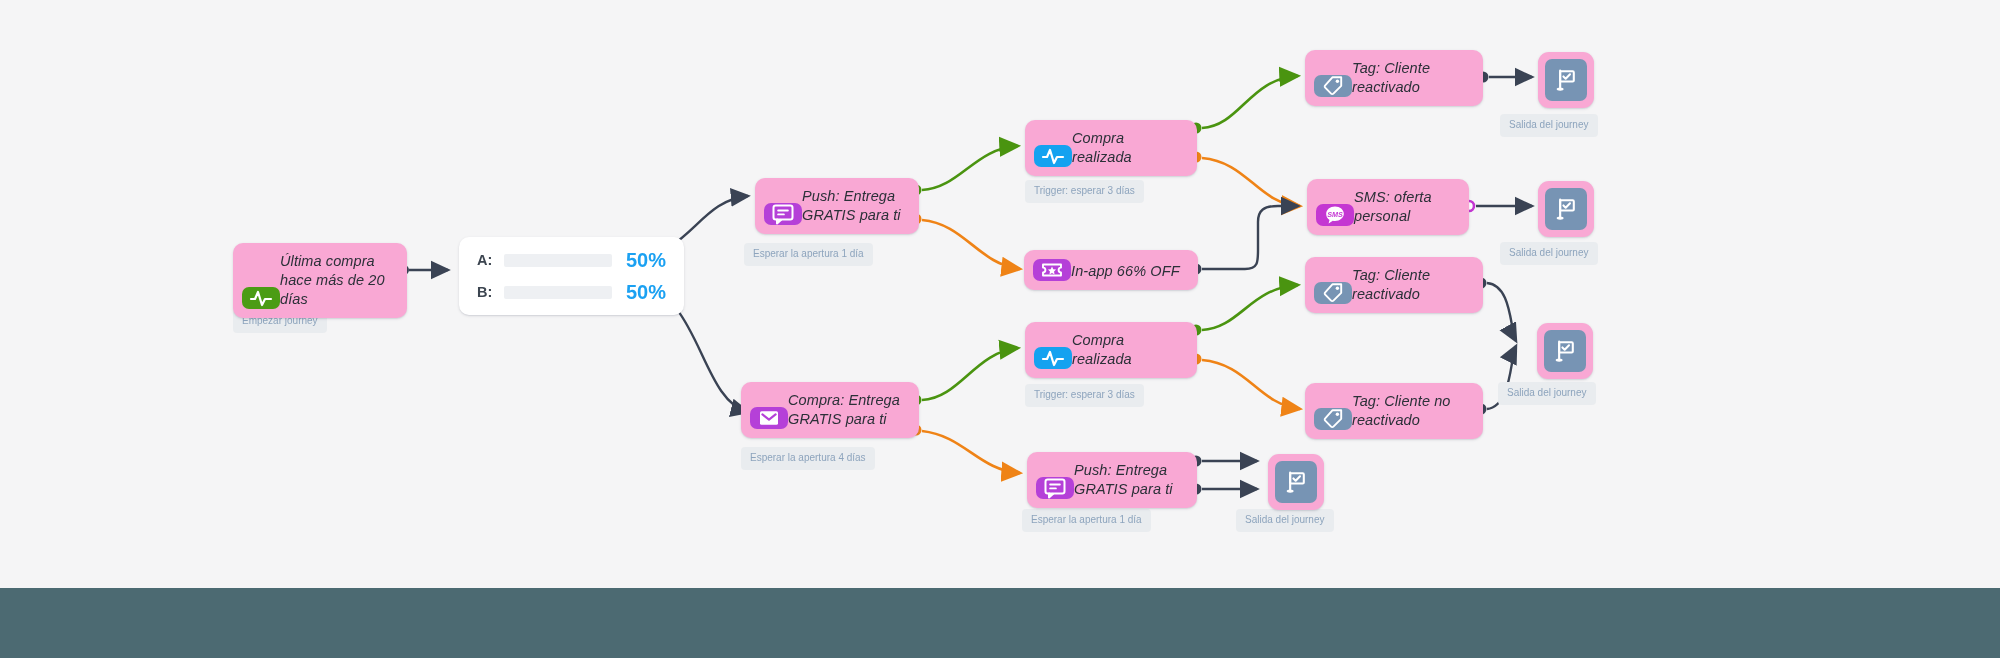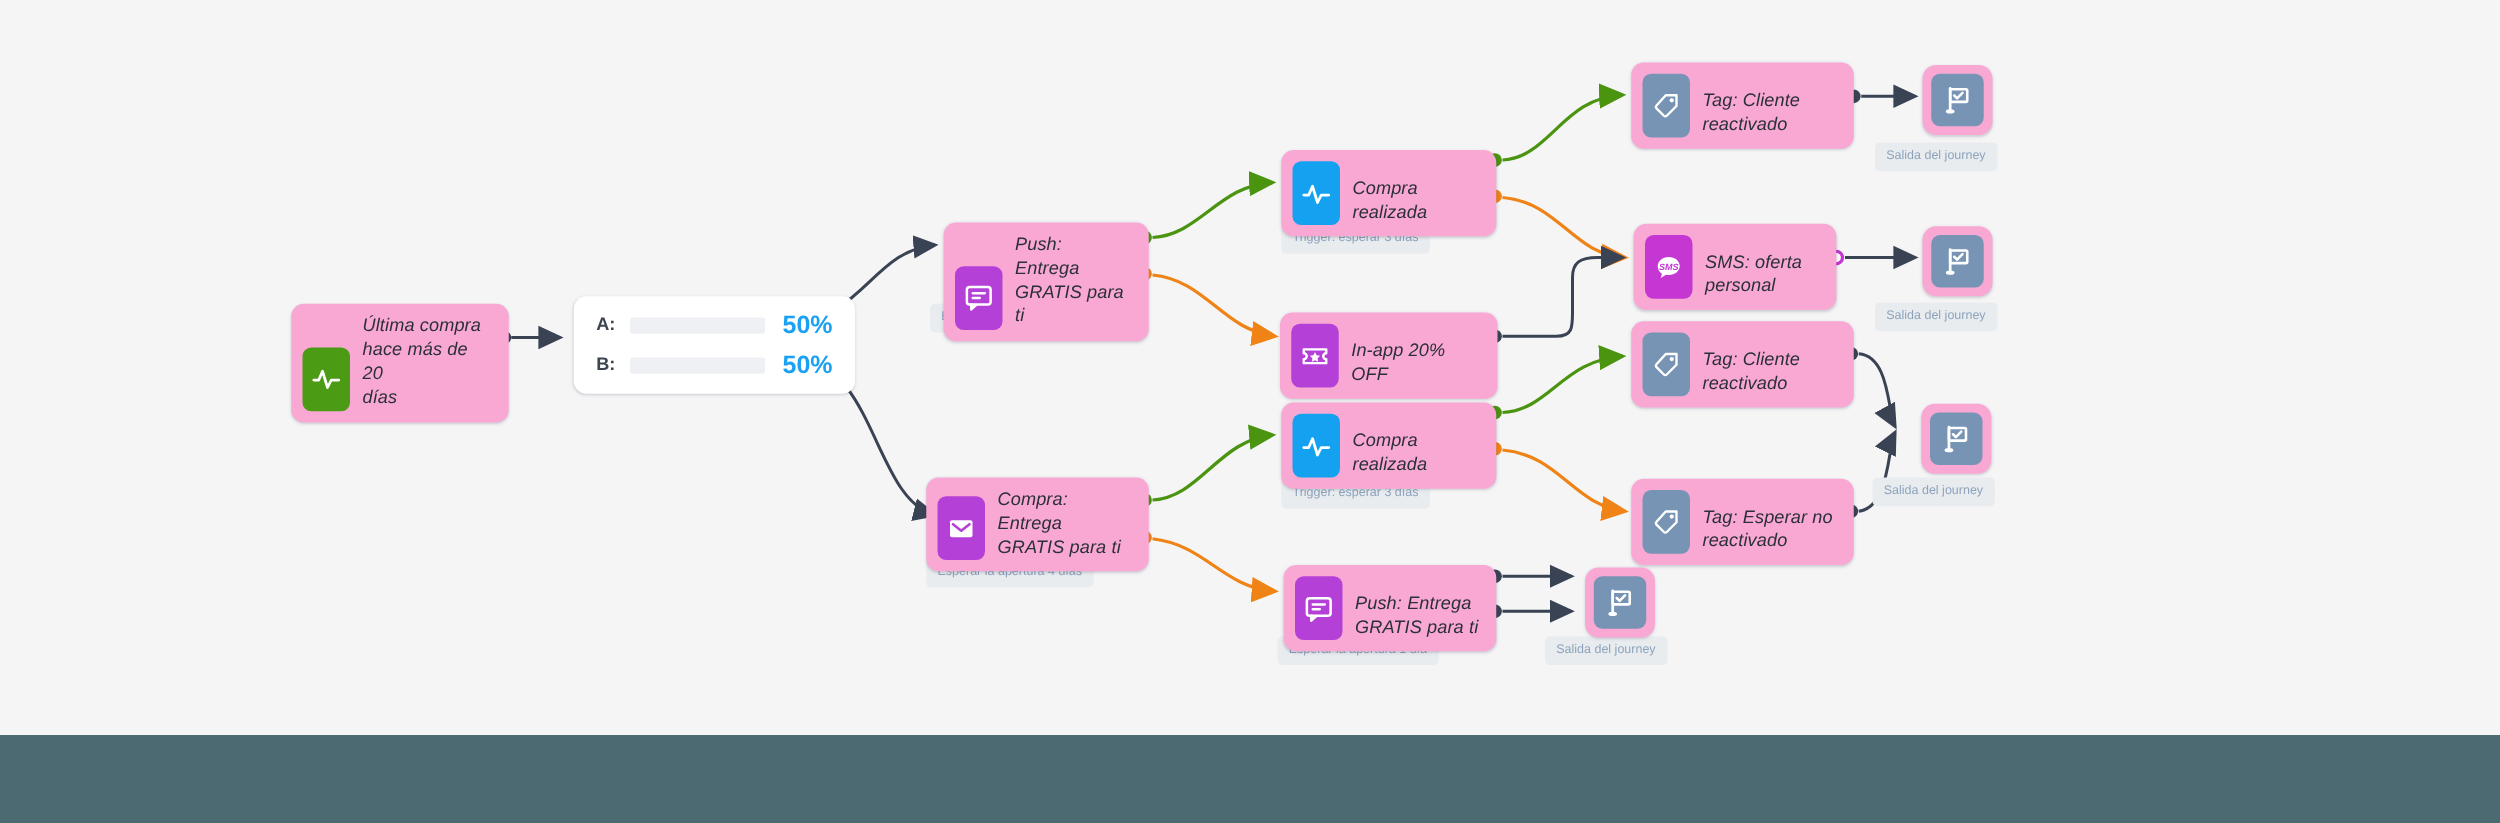--- a/index.html
+++ b/index.html
@@ -25,24 +25,24 @@
     border-radius: 10px;
     box-shadow: 0 1px 3px rgba(30,40,60,0.13), 0 1px 1px rgba(30,40,60,0.06);
     display: flex;
     align-items: flex-end;
     padding: 9px 14px 9px 9px;
     z-index: 3;
     font-style: italic;
   }
   .node .ic {
     flex: 0 0 auto;
-    width: 38px; height: 51px;
+    width: 38px; height: 22px;
     border-radius: 7px;
     display: flex; align-items: center; justify-content: center;
-    margin-right: 10px;
+    margin-right: 0;
   }
   .node .ic svg { display: block; }
   .node .ttl {
     font-size: 14.5px;
     line-height: 1.32;
     color: #2b3038;
     white-space: pre-line;
     letter-spacing: .1px;
   }
   .node.icon-only {
@@ -214,21 +214,21 @@
   </div>
   <div class="caption" style="left:1025px; top:180px;">Trigger: esperar 3 días</div>
 
   <div class="node" style="left:1024px; top:250px; width:174px;">
     <span class="ic" style="background:#b540d8;">
       <svg width="24" height="24" viewBox="0 0 24 24">
         <path d="M3 6.5 h18 v3.1 a2.4 2.4 0 0 0 0 4.8 v3.1 h-18 v-3.1 a2.4 2.4 0 0 0 0 -4.8 z" fill="none" stroke="#fff" stroke-width="1.9" stroke-linejoin="round"></path>
         <path d="M12 8.6 l1.25 2.6 2.85 .4 -2.05 2 .5 2.85 -2.55 -1.35 -2.55 1.35 .5 -2.85 -2.05 -2 2.85 -.4 z" fill="#fff"></path>
       </svg>
     </span>
-    <span class="ttl">In-app 20% OFF</span>
+    <span class="ttl">In-app 66% OFF</span>
   </div>
 
   <div class="node" style="left:1305px; top:50px; width:178px;">
     <span class="ic" style="background:#7794b4;">
       <svg width="24" height="24" viewBox="0 0 24 24">
         <path d="M11.6 3.2 H20.2 V11.8 L12.4 19.6 a1.6 1.6 0 0 1 -2.3 0 L4.2 13.7 a1.6 1.6 0 0 1 0 -2.3 z" fill="none" stroke="#fff" stroke-width="1.9" stroke-linejoin="round"></path>
         <circle cx="16.4" cy="7.2" r="1.7" fill="#fff"></circle>
       </svg>
     </span>
     <span class="ttl">Tag: Cliente
@@ -304,21 +304,21 @@
   </div>
   <div class="caption" style="left:741px; top:447px;">Esperar la apertura 4 días</div>
 
   <div class="node" style="left:1305px; top:383px; width:178px;">
     <span class="ic" style="background:#7794b4;">
       <svg width="24" height="24" viewBox="0 0 24 24">
         <path d="M11.6 3.2 H20.2 V11.8 L12.4 19.6 a1.6 1.6 0 0 1 -2.3 0 L4.2 13.7 a1.6 1.6 0 0 1 0 -2.3 z" fill="none" stroke="#fff" stroke-width="1.9" stroke-linejoin="round"></path>
         <circle cx="16.4" cy="7.2" r="1.7" fill="#fff"></circle>
       </svg>
     </span>
-    <span class="ttl">Tag: Esperar no
+    <span class="ttl">Tag: Cliente no
 reactivado</span>
   </div>
 
   <div class="node icon-only" style="left:1537px; top:323px;">
     <span class="ic" style="background:#7794b4; width:42px; height:42px;">
       <svg width="26" height="26" viewBox="0 0 24 24">
         <path d="M6.6 3.4 V20.4" stroke="#fff" stroke-width="2" stroke-linecap="round"></path>
         <rect x="6.6" y="4" width="12.6" height="9.4" rx="1" fill="none" stroke="#fff" stroke-width="1.9"></rect>
         <path d="M9.6 8.7 l2.1 2.1 4 -4.1" stroke="#fff" stroke-width="1.9" fill="none" stroke-linecap="round" stroke-linejoin="round"></path>
         <ellipse cx="6.6" cy="20.4" rx="3.2" ry="1.5" fill="#fff"></ellipse>

